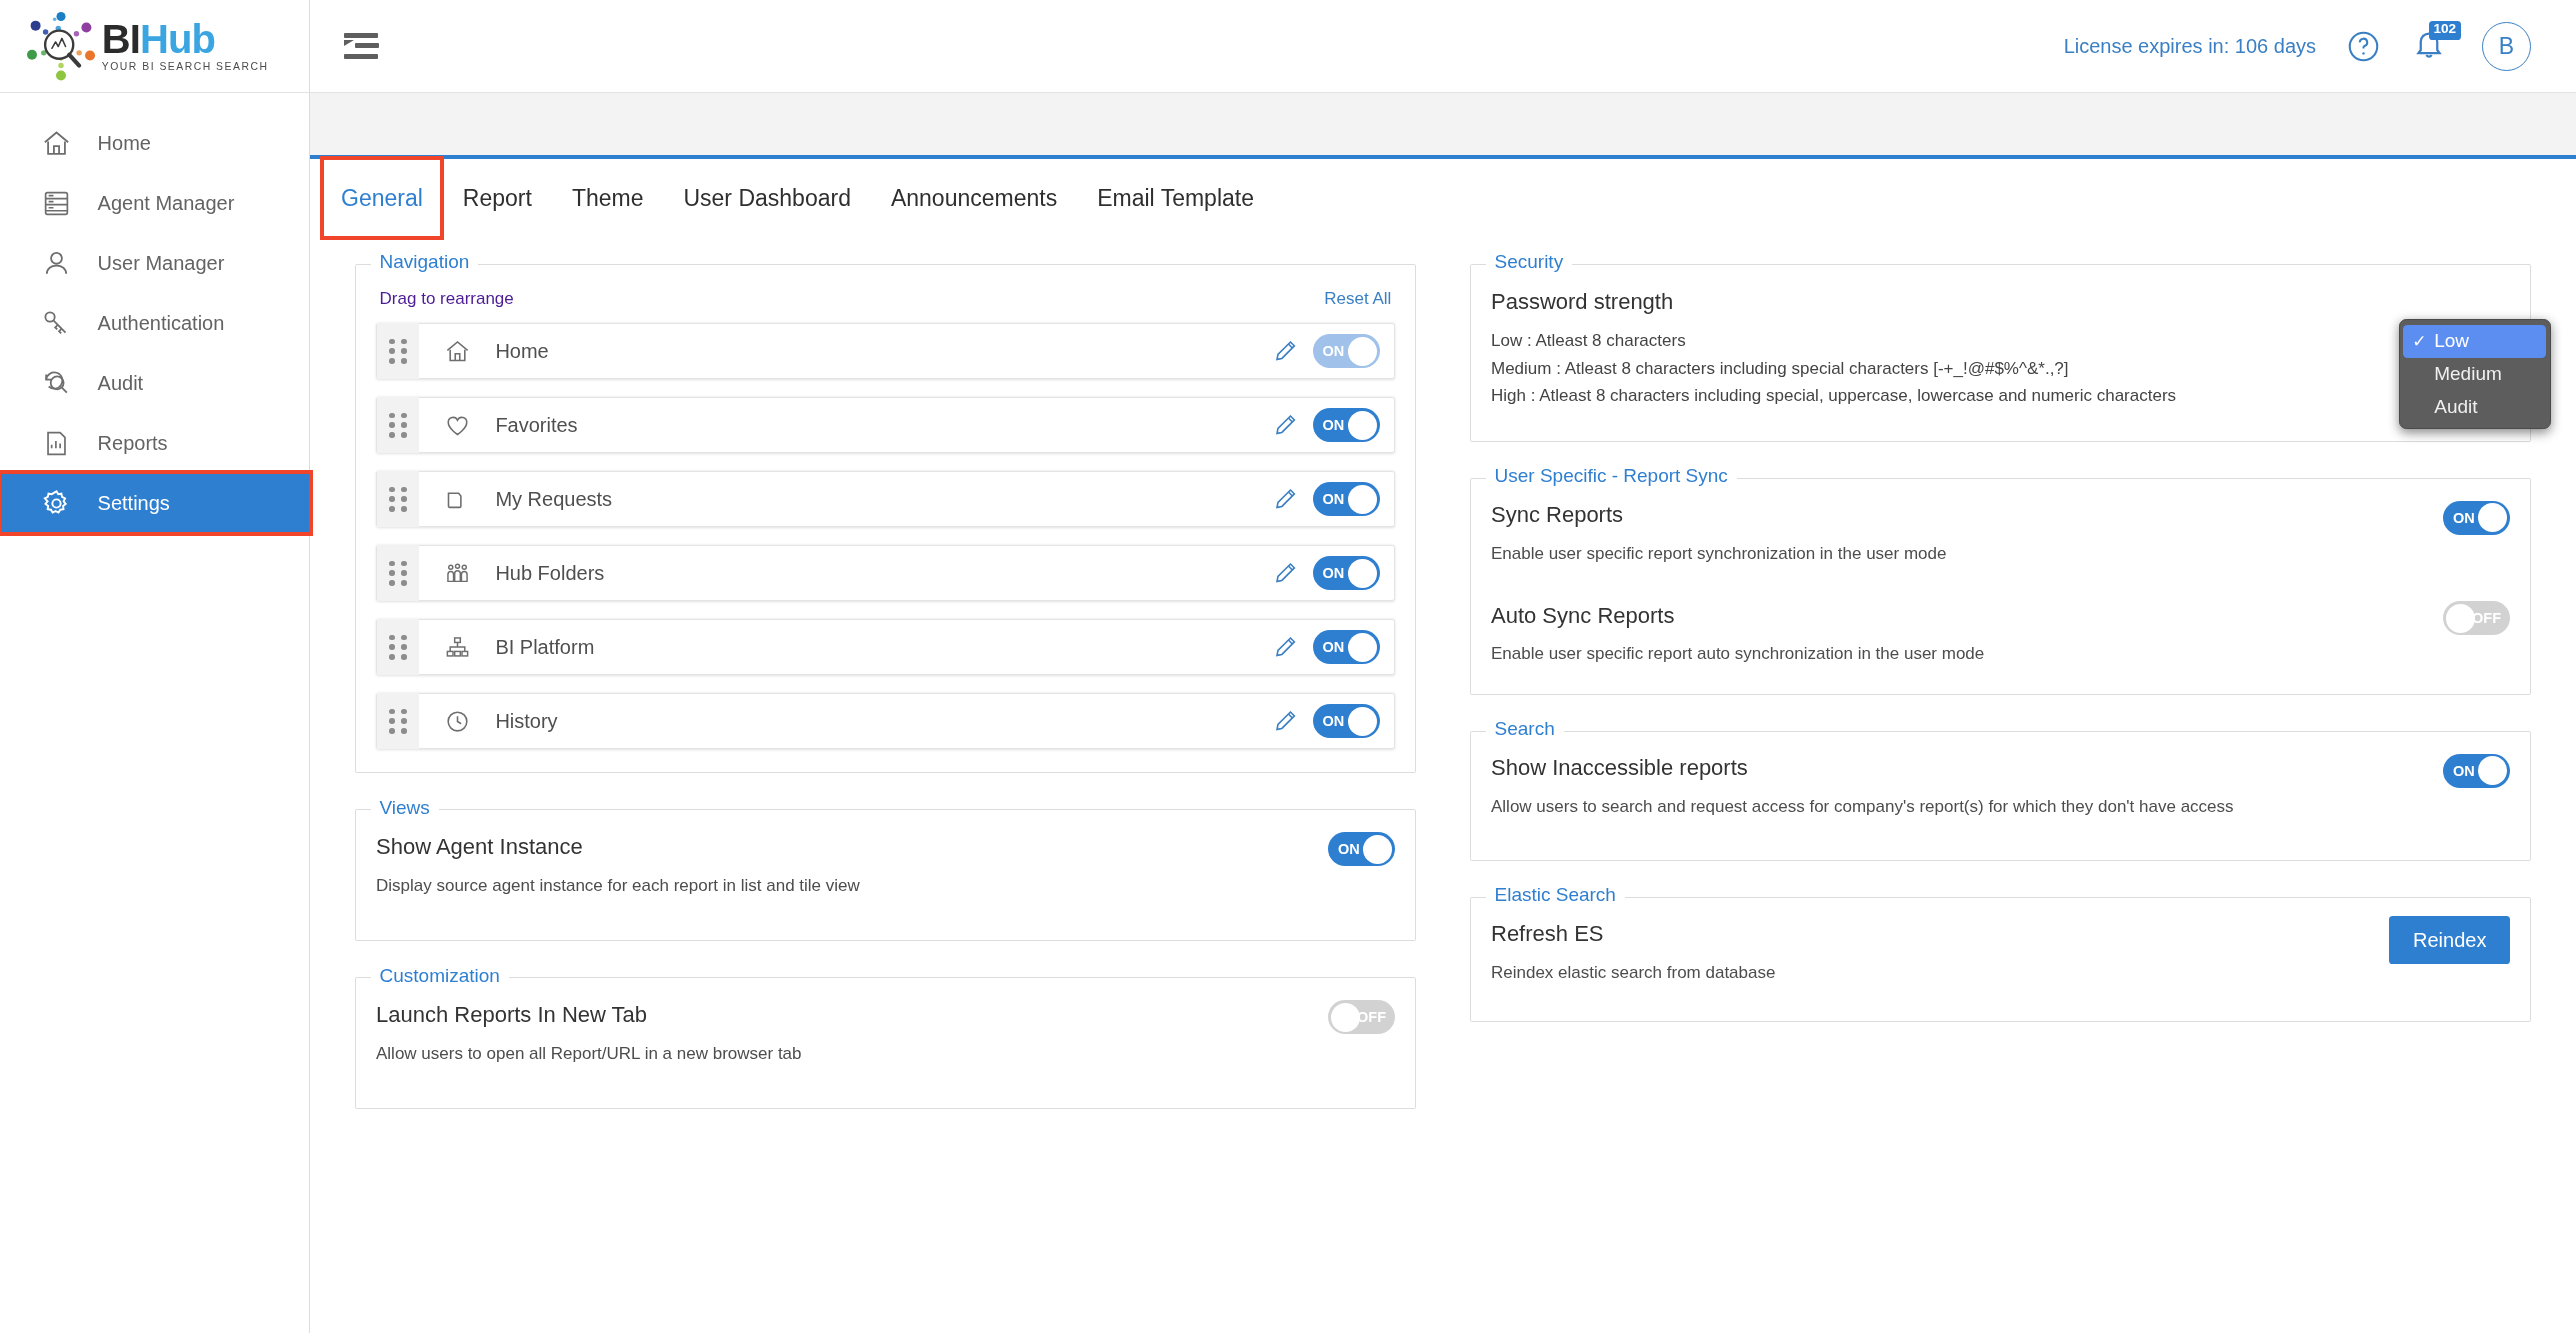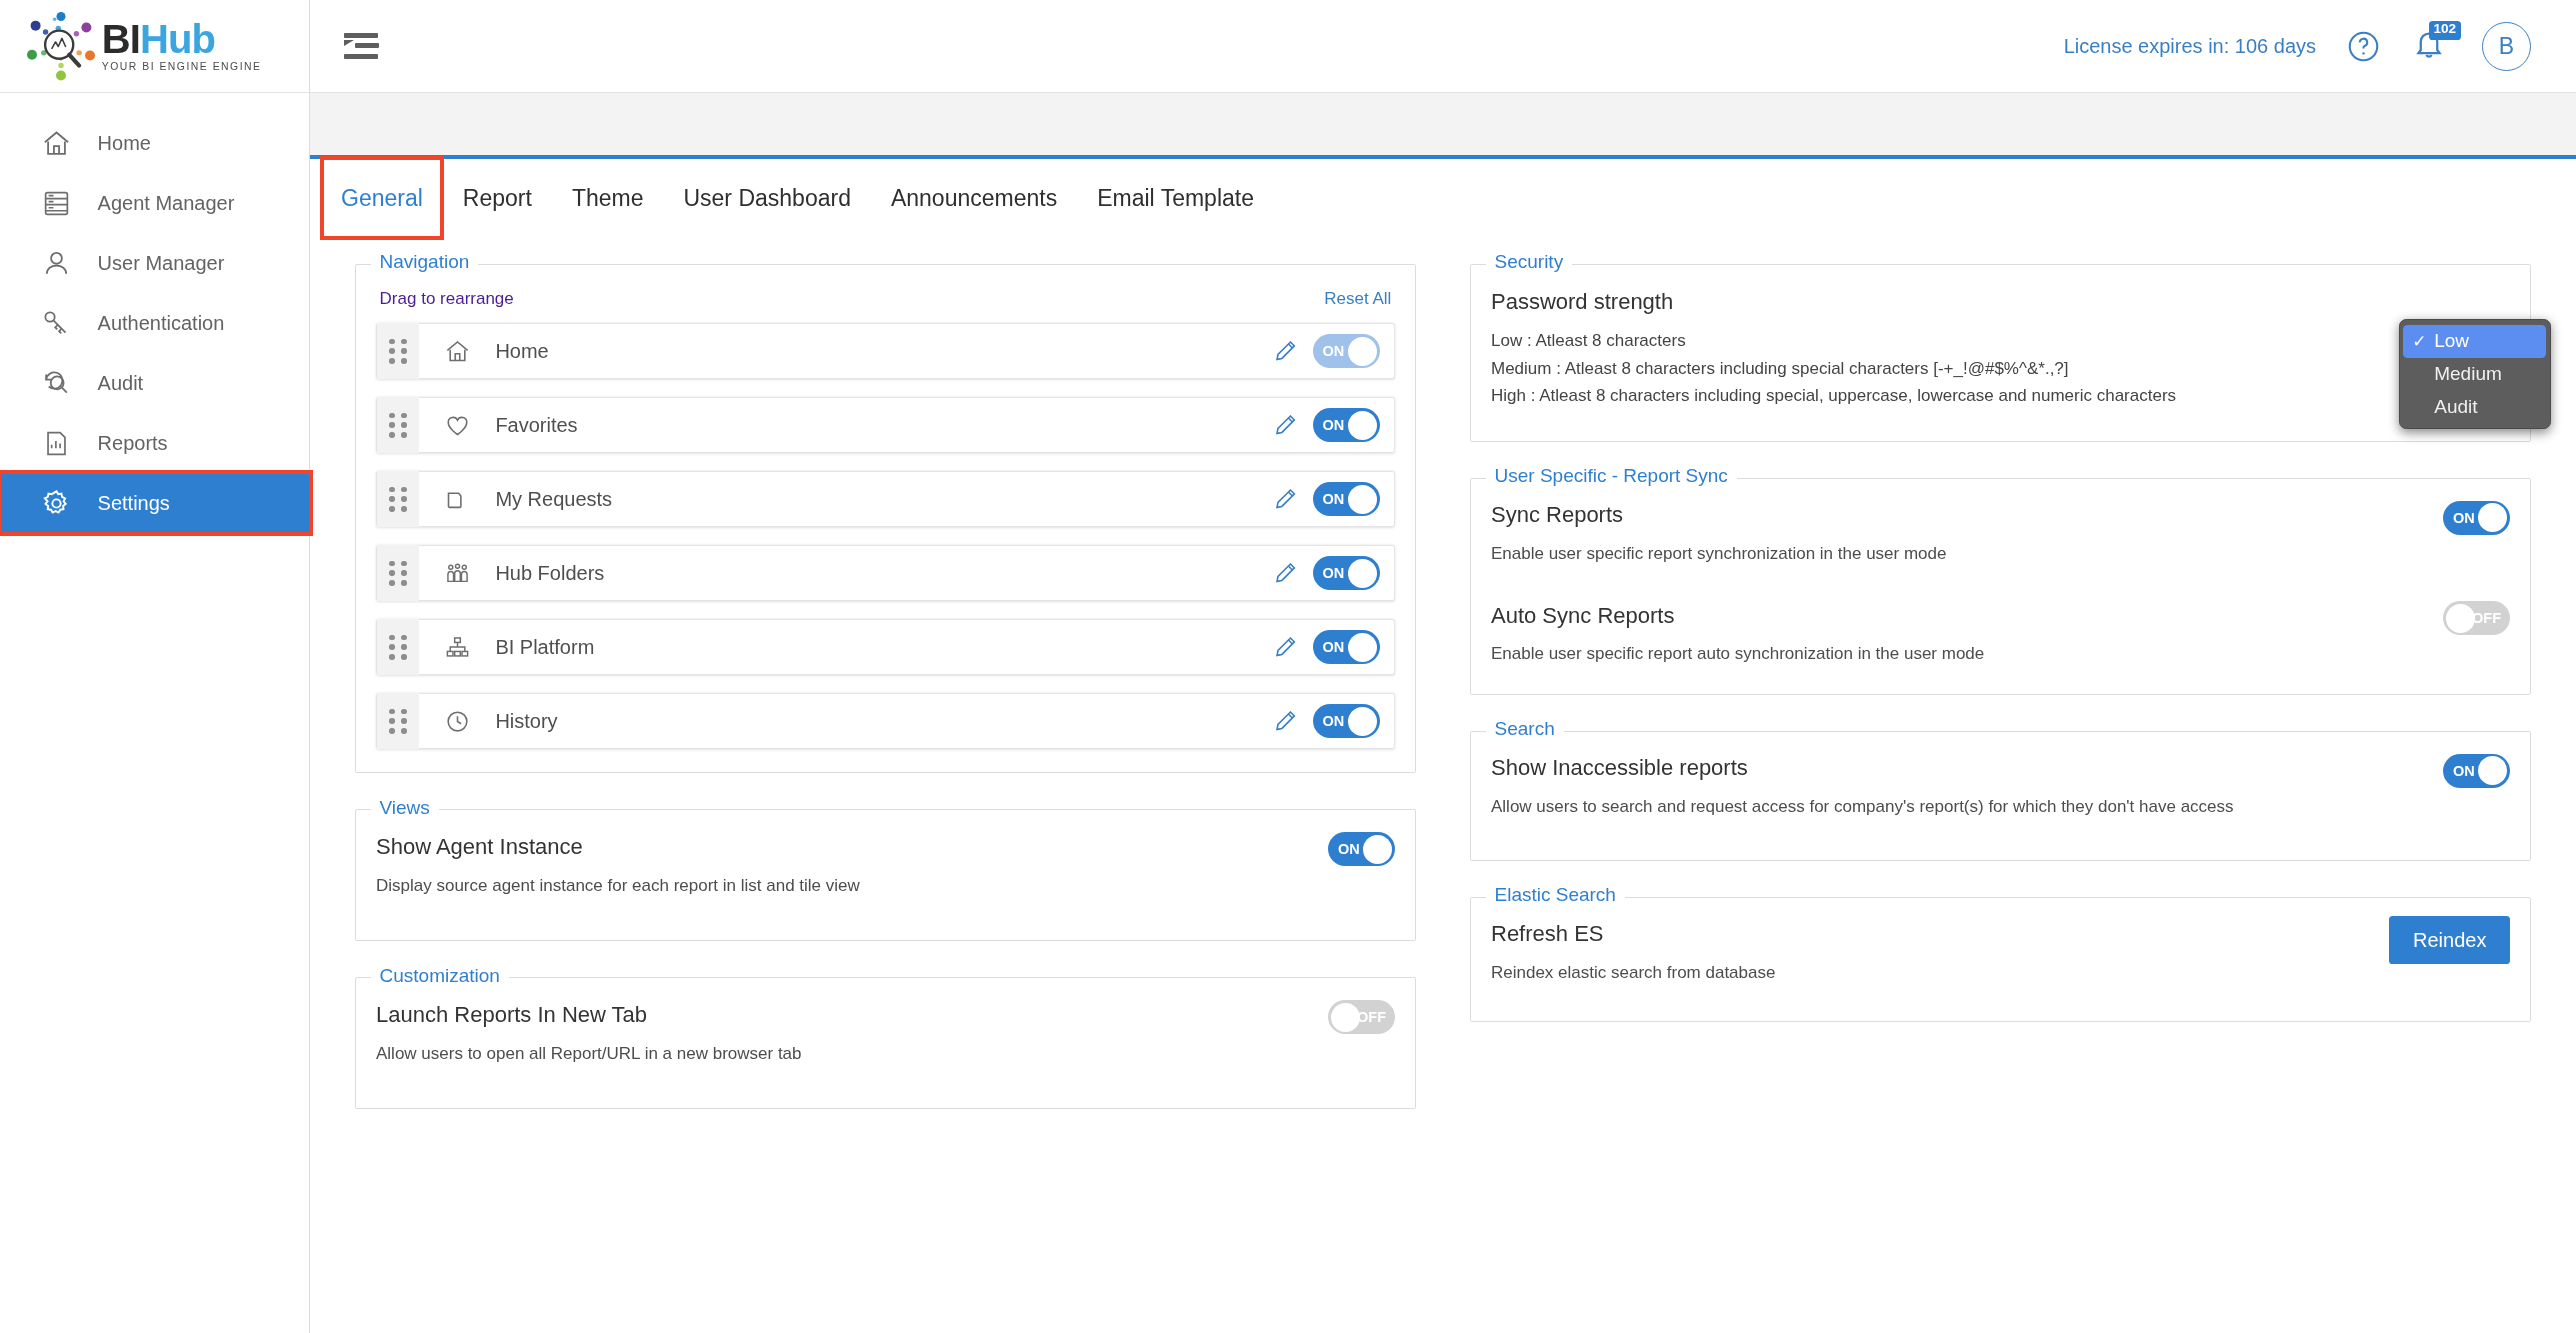--- a/index.html
+++ b/index.html
@@ -241,21 +241,21 @@
         <circle cx="36" cy="10" r="2" fill="#5fb0e3"></circle>
         <circle cx="43" cy="54" r="2" fill="#cde08a"></circle>
         <circle cx="41" cy="38" r="15.5" fill="#ffffff" stroke="#3b3b3b" stroke-width="2.6"></circle>
         <path d="M33 42 L37 35 L40 40 L44 31 L48 40" fill="none" stroke="#3b3b3b" stroke-width="1.7" stroke-linecap="round" stroke-linejoin="round"></path>
         <path d="M52 49 L63 61" stroke="#3b3b3b" stroke-width="4.6" stroke-linecap="round"></path>
       </svg>
       <div class="logo-text">
         <div class="logo-word">
           <span class="logo-bi">BI</span><span class="logo-hub">Hub</span>
         </div>
-        <div class="logo-tag">YOUR BI ENGINE ENGINE</div>
+        <div class="logo-tag">YOUR BI SEARCH SEARCH</div>
       </div>
     </div>
 
     <nav class="nav-list">
       <div class="nav-item">
         <span class="nav-ico">
           <svg width="31" height="31" viewBox="0 0 24 24" fill="none" stroke="#6e6e6e" stroke-width="1.4">
               <path d="M3 11 L12 3.5 L21 11"></path>
               <path d="M5.5 10.5V20h13v-9.5"></path>
               <path d="M10 20v-6h4v6"></path>

